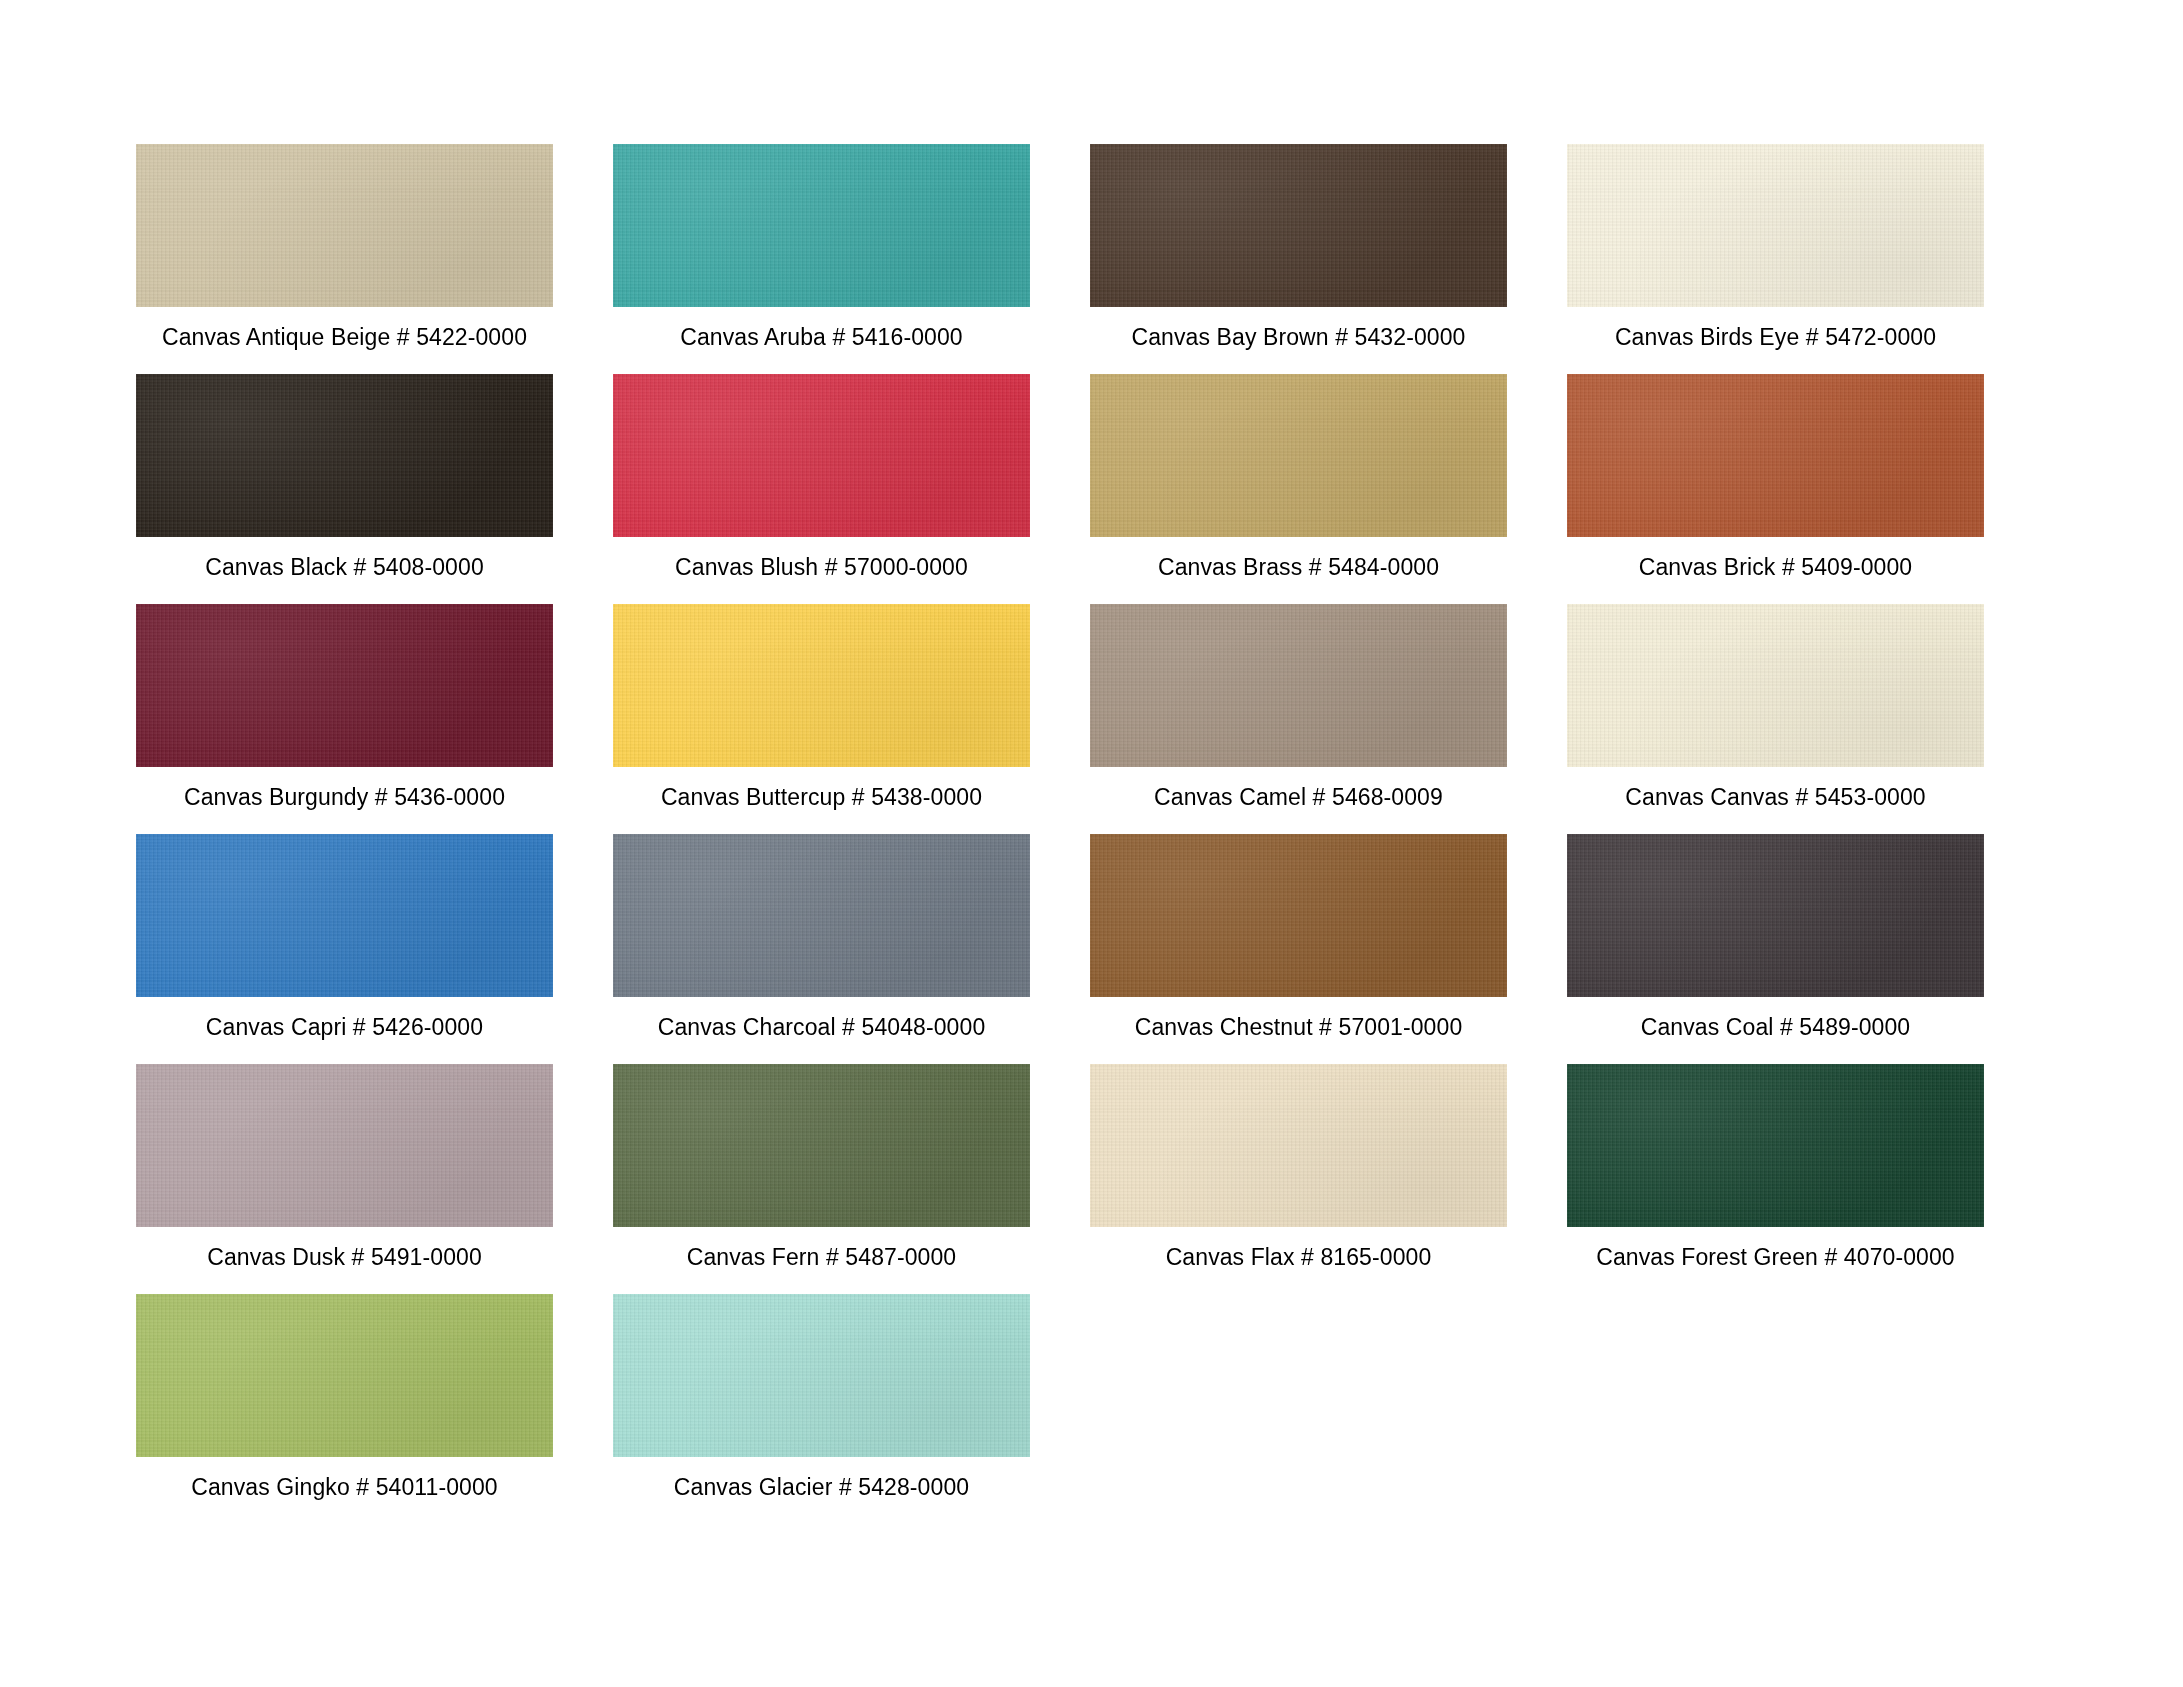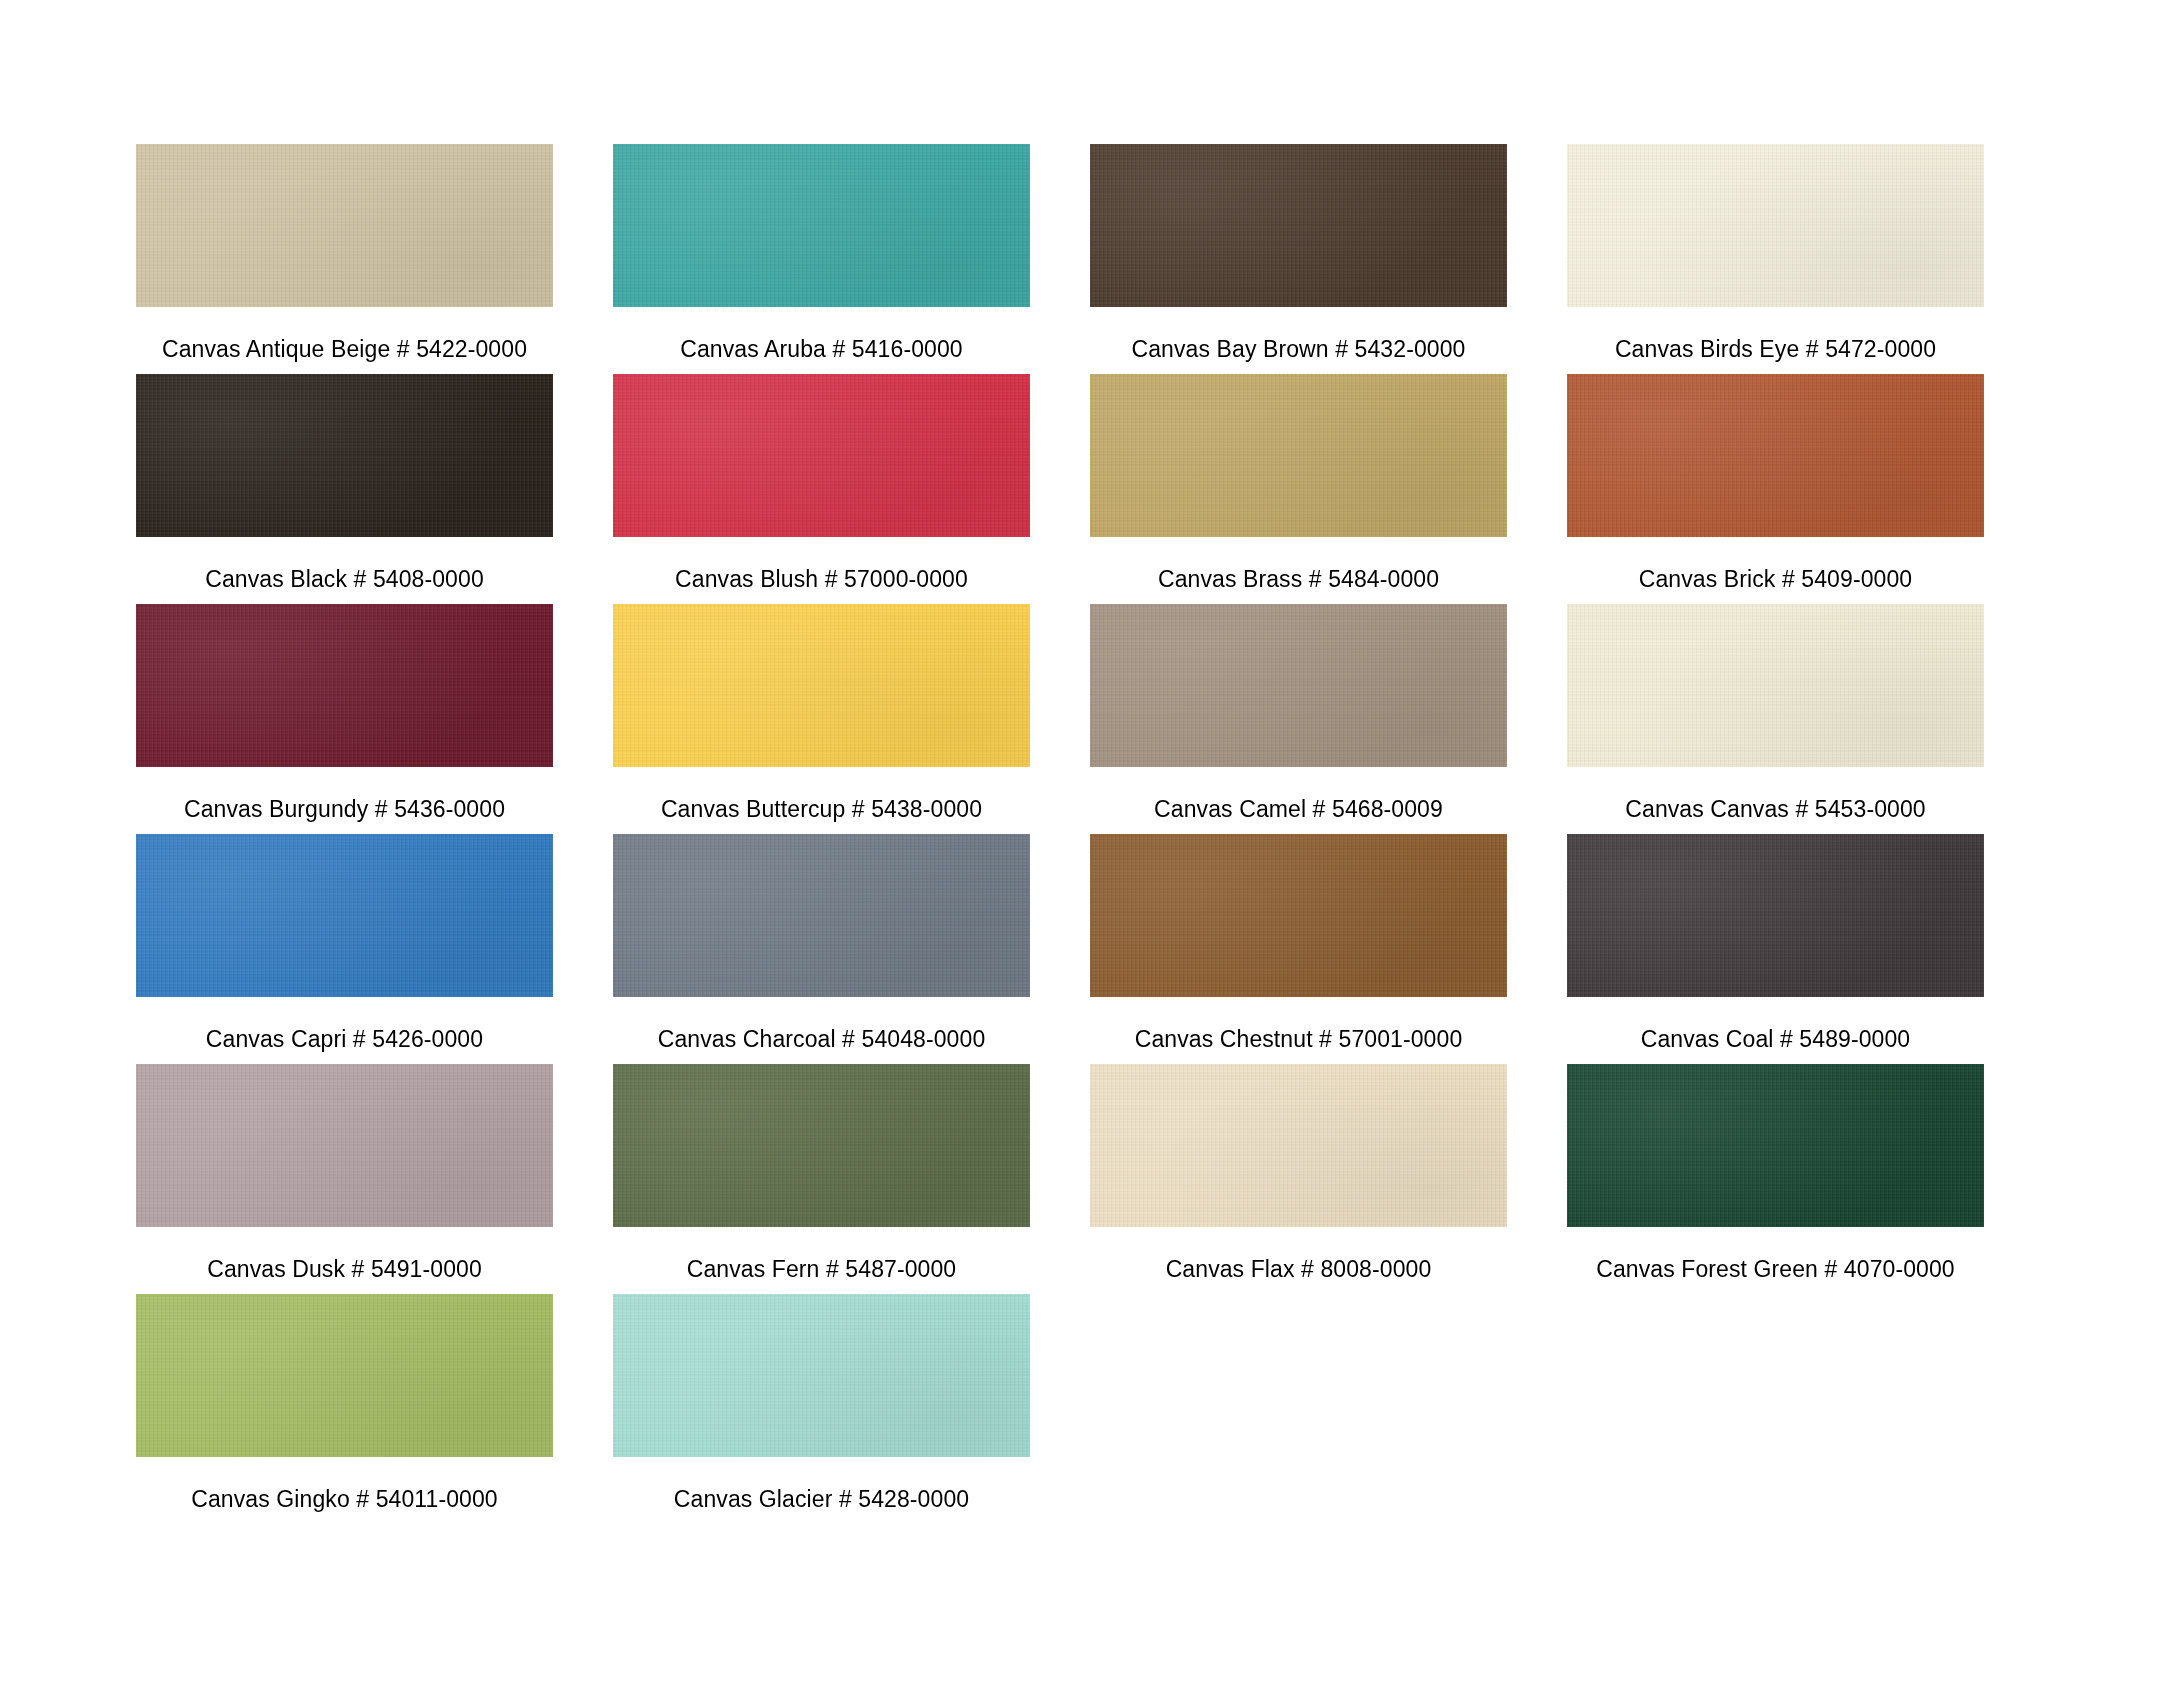--- a/index.html
+++ b/index.html
@@ -84,21 +84,21 @@
 
   .swatch-label {
     position: absolute;
     left: 0;
     top: 163px;
     width: 417px;
     height: 67px;
     display: flex;
     align-items: flex-start;
     justify-content: center;
-    padding-top: 28px;
+    padding-top: 16px;
     box-sizing: border-box;
     font-size: 23px;
     line-height: 29px;
     color: #000000;
     letter-spacing: 0.1px;
     white-space: nowrap;
   }
 </style>
 </head>
 <body>
@@ -172,21 +172,21 @@
       <div class="swatch-cell">
         <div class="swatch-chip" style="background-color: rgb(178, 160, 164);"></div>
         <div class="swatch-label">Canvas Dusk # 5491-0000</div>
       </div>
       <div class="swatch-cell">
         <div class="swatch-chip" style="background-color: rgb(90, 107, 70);"></div>
         <div class="swatch-label">Canvas Fern # 5487-0000</div>
       </div>
       <div class="swatch-cell">
         <div class="swatch-chip" style="background-color: rgb(237, 223, 195);"></div>
-        <div class="swatch-label">Canvas Flax # 8008-0000</div>
+        <div class="swatch-label">Canvas Flax # 8165-0000</div>
       </div>
       <div class="swatch-cell">
         <div class="swatch-chip" style="background-color: rgb(21, 67, 46);"></div>
         <div class="swatch-label">Canvas Forest Green # 4070-0000</div>
       </div>
       <div class="swatch-cell">
         <div class="swatch-chip" style="background-color: rgb(164, 188, 97);"></div>
         <div class="swatch-label">Canvas Gingko # 54011-0000</div>
       </div>
       <div class="swatch-cell">

